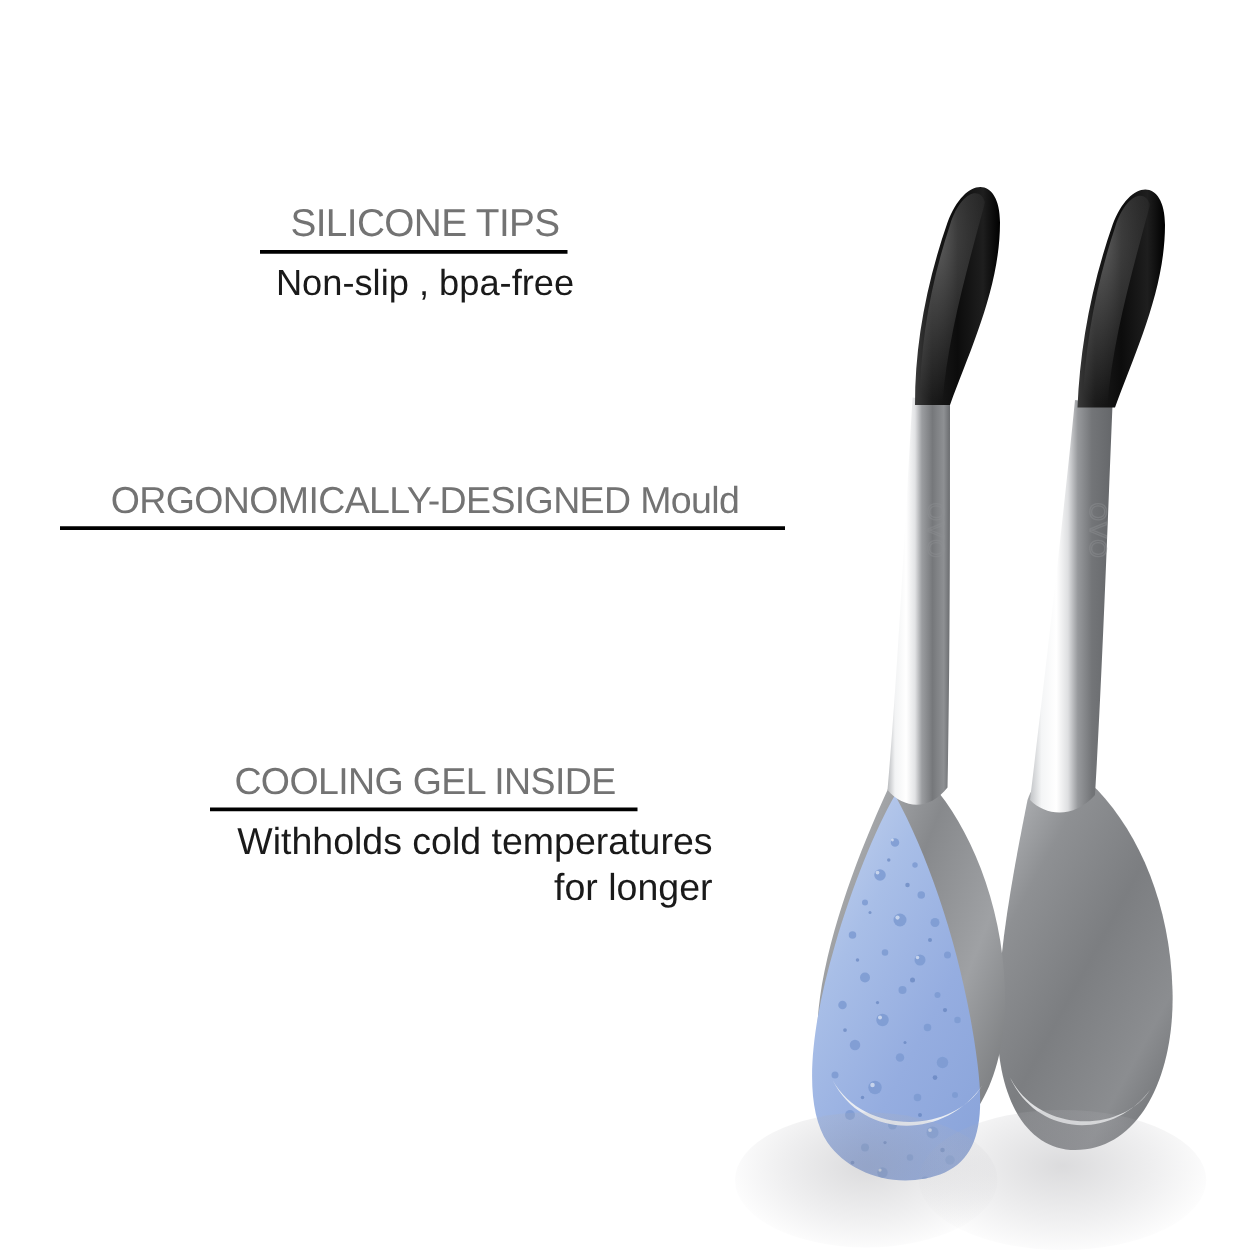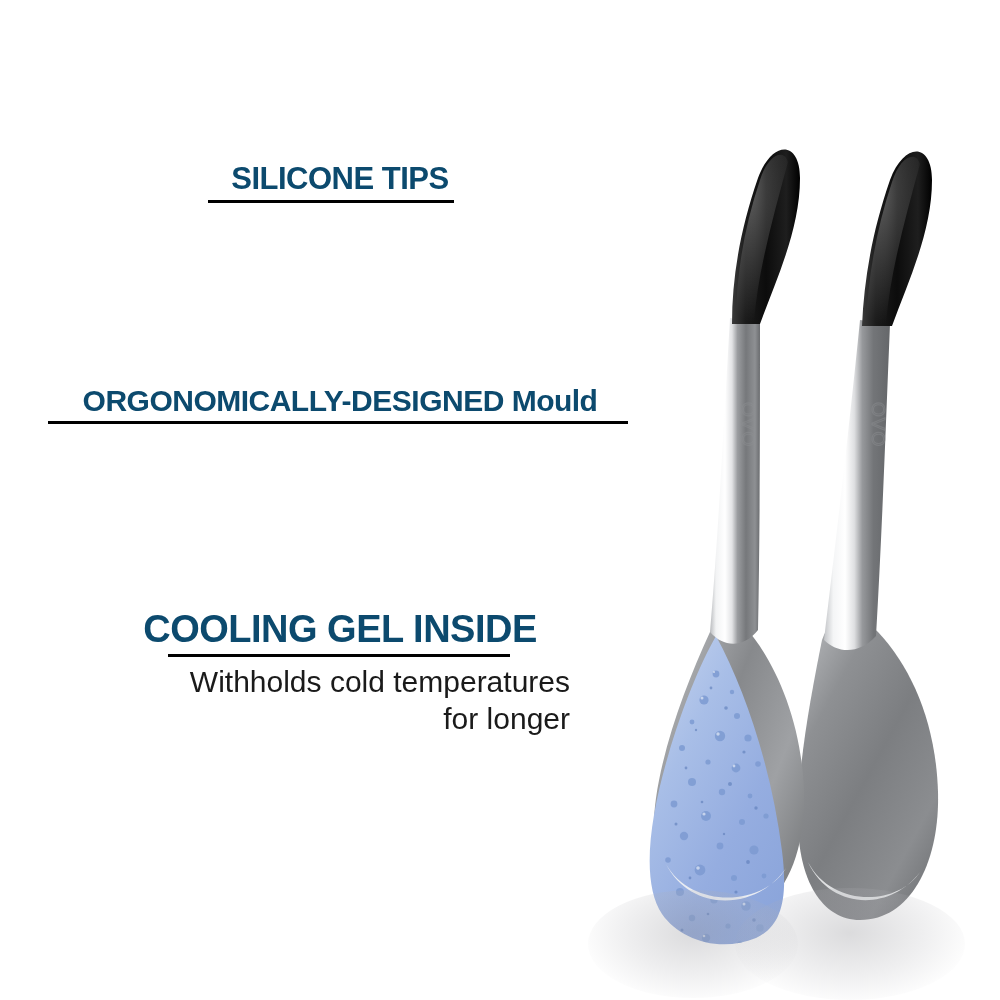--- a/index.html
+++ b/index.html
@@ -18,22 +18,22 @@
     overflow: hidden;
   }
 
   
   .feature {
     position: absolute;
     text-align: center;
   }
   .feature-heading {
     font-family: "Liberation Sans", sans-serif;
-    font-weight: 700;
-    color: #0c4a6e;
+    font-weight: 400;
+    color: #737373;
     letter-spacing: -0.5px;
     white-space: nowrap;
     line-height: 1.05;
   }
   .feature-rule {
     height: 3px;
     background: #000000;
     margin-top: 4px;
     margin-bottom: 6px;
   }
@@ -61,21 +61,21 @@
   }
   #feature-ergonomic .feature-heading { font-size: 30px; }
   #feature-ergonomic .feature-rule { width: 580px; margin-left: 8px; }
   #feature-ergonomic .feature-body { font-size: 30px; }
 
   #feature-gel {
     left: 110px;
     top: 610px;
     width: 460px;
   }
-  #feature-gel .feature-heading { font-size: 38px; }
+  #feature-gel .feature-heading { font-size: 30px; }
   #feature-gel .feature-rule { width: 342px; margin-left: 58px; }
   #feature-gel .feature-body { font-size: 30px; text-align: right; }
 
   
   #product-photo {
     position: absolute;
     left: 560px;
     top: 120px;
     width: 440px;
     height: 880px;
@@ -95,20 +95,21 @@
   #shadow-right { left: 175px; top: 768px; width: 230px; height: 112px; }
 </style>
 </head>
 <body>
 
 <div id="infographic">
 
   <div class="feature" id="feature-silicone">
     <div class="feature-heading">SILICONE TIPS</div>
     <div class="feature-rule"></div>
+    <div class="feature-body">Non-slip , bpa-free</div>
   </div>
 
   <div class="feature" id="feature-ergonomic">
     <div class="feature-heading">ORGONOMICALLY-DESIGNED Mould</div>
     <div class="feature-rule"></div>
   </div>
 
   <div class="feature" id="feature-gel">
     <div class="feature-heading">COOLING GEL INSIDE</div>
     <div class="feature-rule"></div>

